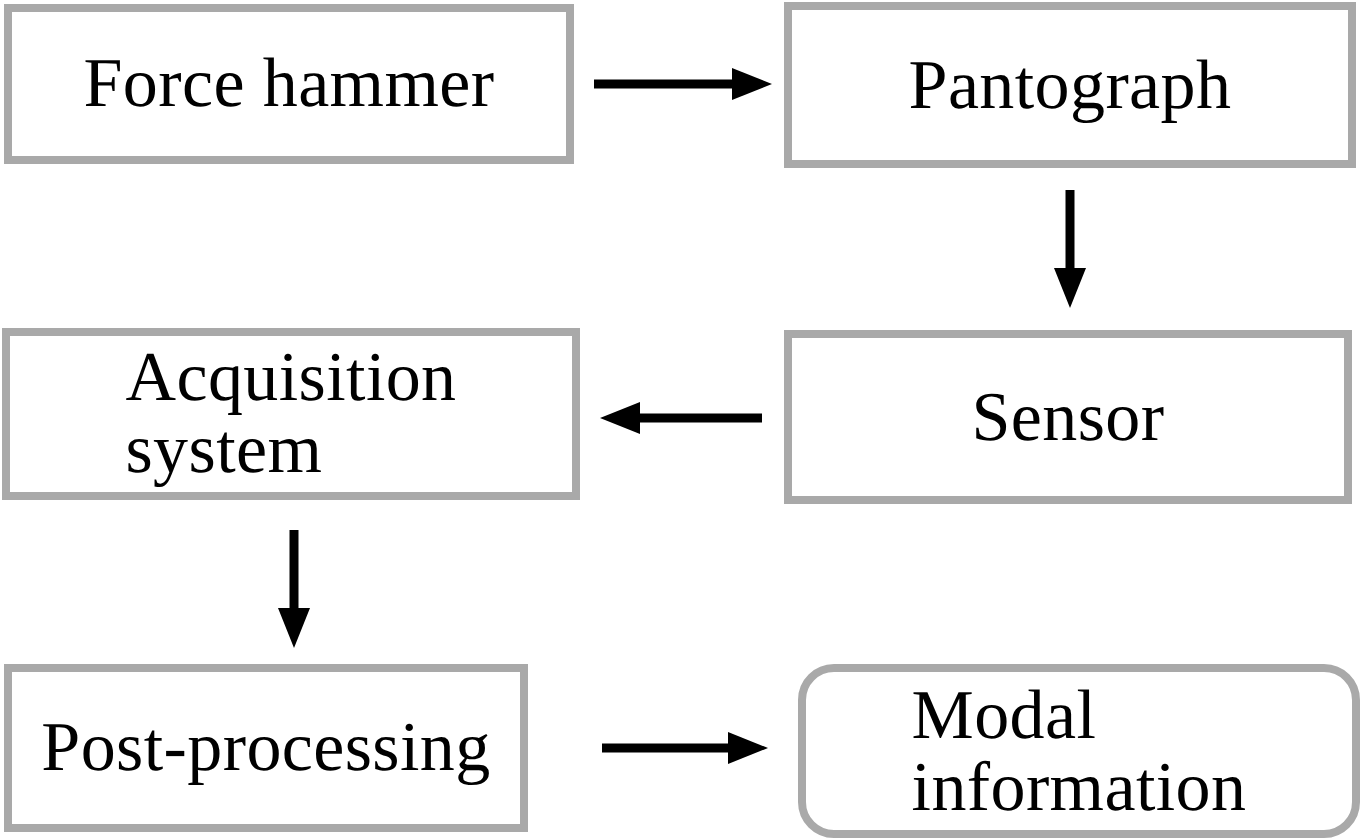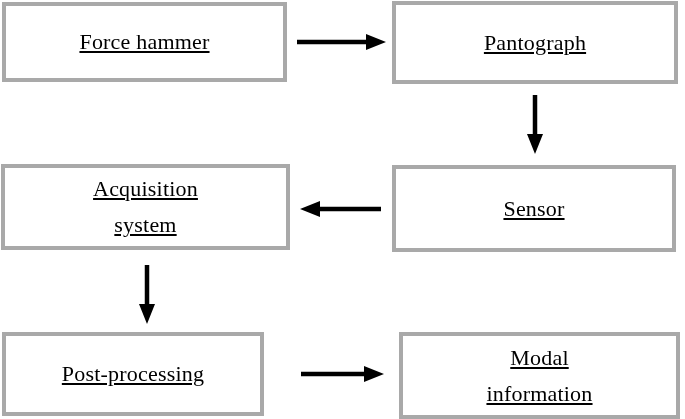--- a/index.html
+++ b/index.html
@@ -18,34 +18,33 @@
   .node {
     position: absolute;
     box-sizing: border-box;
     border: 4px solid var(--box-border, #a9a9a9);
     background: var(--box-fill, #ffffff);
     display: flex;
     align-items: center;
     justify-content: center;
   }
   .node .label {
-    font-size: 22px;
+    font-size: 35px;
     line-height: 36px;
     color: var(--text, #000000);
-    text-align: center;
+    text-align: left;
     white-space: pre-line;
     letter-spacing: 0.2px;
-    text-decoration: underline;
   }
   .n-force-hammer       { left: 2px;   top: 2px;   width: 285px; height: 80px; }
   .n-pantograph         { left: 392px; top: 1px;   width: 286px; height: 83px; }
   .n-acquisition-system { left: 1px;   top: 164px; width: 289px; height: 86px; }
   .n-sensor             { left: 392px; top: 165px; width: 284px; height: 87px; }
   .n-post-processing    { left: 2px;   top: 332px; width: 262px; height: 84px; }
-  .n-modal-information  { left: 399px; top: 332px; width: 281px; height: 87px; }
+  .n-modal-information  { left: 399px; top: 332px; width: 281px; height: 87px; border-radius: 18px; }
   .arrow {
     position: absolute;
   }
   .arrow line    { stroke: var(--arrow, #000000); stroke-width: 4.5; }
   .arrow polygon { fill: var(--arrow, #000000); }
   .a1 { left: 296px; top: 33px;  }
   .a2 { left: 526px; top: 94px;  }
   .a3 { left: 298px; top: 200px; }
   .a4 { left: 138px; top: 264px; }
   .a5 { left: 300px; top: 365px; }

